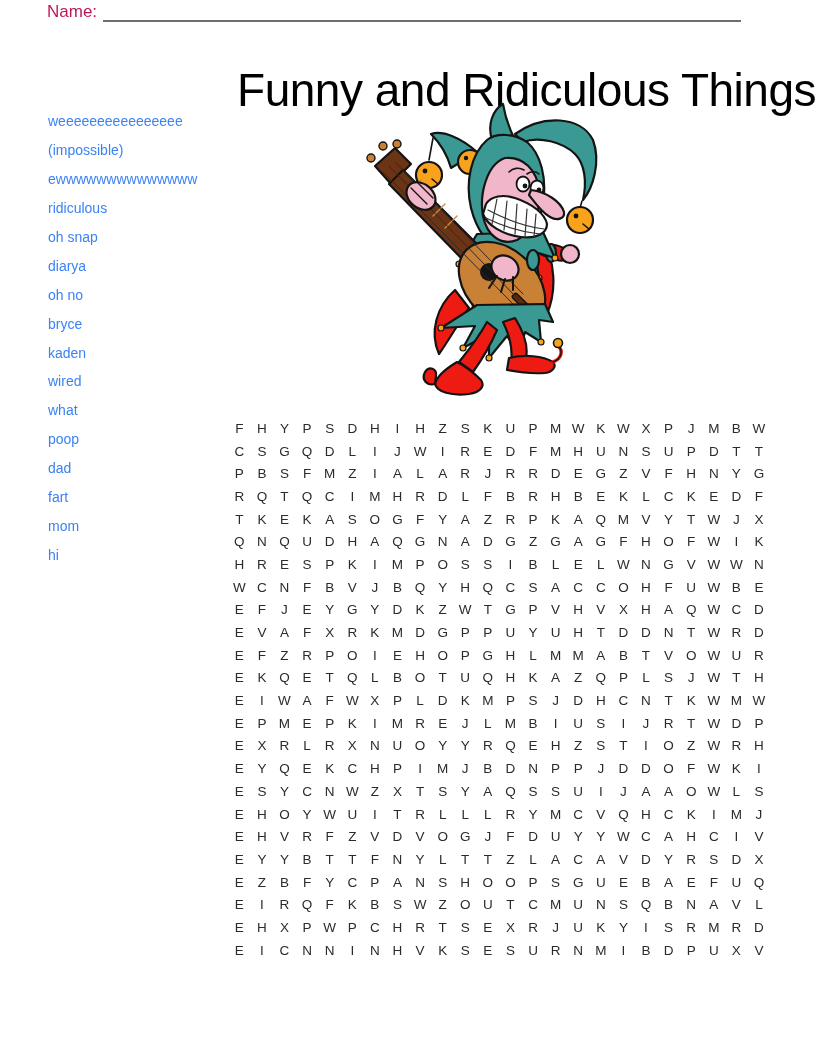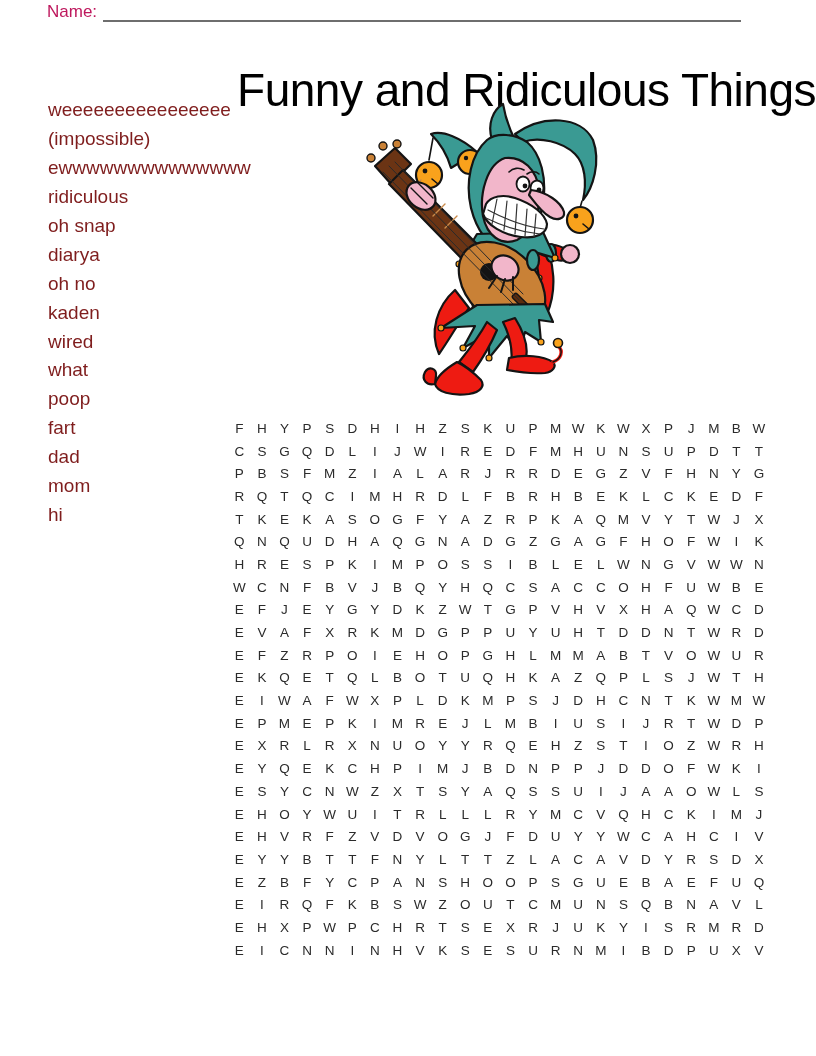--- a/index.html
+++ b/index.html
@@ -11,22 +11,22 @@
     position:absolute;left:47px;top:1px;width:694px;height:21px;
     display:flex;align-items:flex-end;
   }
   .name-label{font-size:17px;line-height:20px;color:#be185d;padding-right:6px;}
   .name-line{flex:1;height:16px;border-bottom:2px solid #6e6e6e;}
   .page-title{
     position:absolute;left:0;top:33px;width:816px;text-align:right;
     font-size:46px;line-height:1.15;font-weight:400;color:#000;letter-spacing:-0.5px;
   }
   .word-list{
-    position:absolute;left:48px;top:96px;width:170px;
-    font-size:19px;color:#7f1d1d;
+    position:absolute;left:48px;top:107px;width:170px;
+    font-size:14px;color:#3b82f6;
   }
   .word-list .word{height:28.9px;display:flex;align-items:center;white-space:nowrap;}
   .jester{position:absolute;left:337px;top:100px;width:300px;height:306px;}
   .puzzle-grid{
     position:absolute;left:228px;top:417px;
     display:grid;grid-template-columns:repeat(24,22.6px);grid-auto-rows:22.7px;
   }
   .cell{
     display:flex;align-items:center;justify-content:center;
     font-size:13.5px;color:#2b2b2b;
@@ -43,26 +43,27 @@
 <h1 class="page-title">Funny and Ridiculous Things</h1>
 
 <div class="word-list">
     <div class="word">weeeeeeeeeeeeeeee</div>
     <div class="word">(impossible)</div>
     <div class="word">ewwwwwwwwwwwwww</div>
     <div class="word">ridiculous</div>
     <div class="word">oh snap</div>
     <div class="word">diarya</div>
     <div class="word">oh no</div>
+    <div class="word">bryce</div>
     <div class="word">kaden</div>
     <div class="word">wired</div>
     <div class="word">what</div>
     <div class="word">poop</div>
+    <div class="word">dad</div>
     <div class="word">fart</div>
-    <div class="word">dad</div>
     <div class="word">mom</div>
     <div class="word">hi</div>
   </div>
 
 <svg class="jester" viewBox="0 0 300 306" xmlns="http://www.w3.org/2000/svg">
   <g stroke="#141414" stroke-width="2.2" stroke-linejoin="round" stroke-linecap="round">
 
     <g>
       <path d="M140,52 C124,38 106,30 94,34 C104,44 110,54 114,68 Z" fill="#3A9A93"></path>
       <path d="M155,40 C150,24 156,10 166,4 C168,16 172,28 178,40 Z" fill="#3A9A93"></path>

